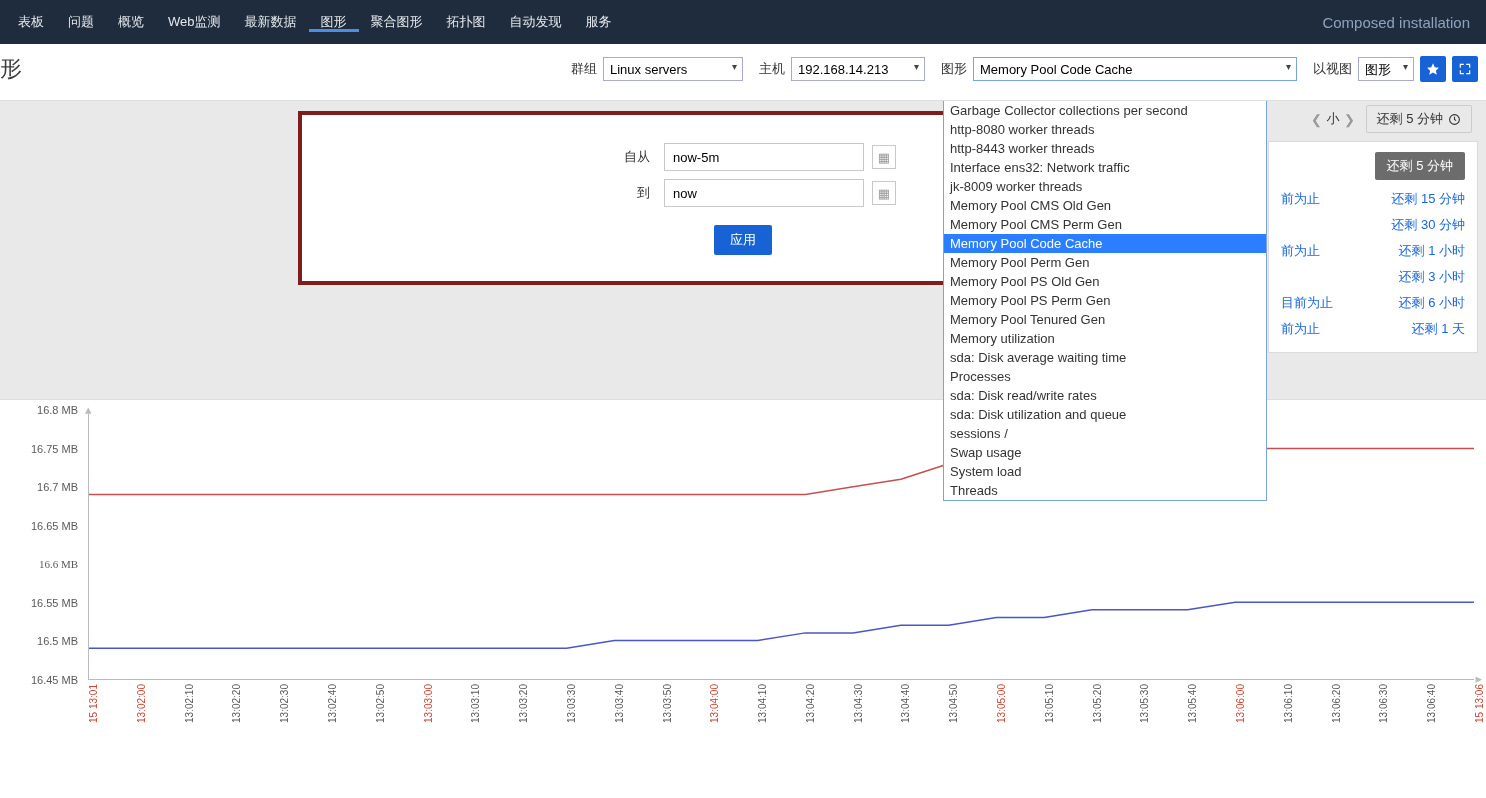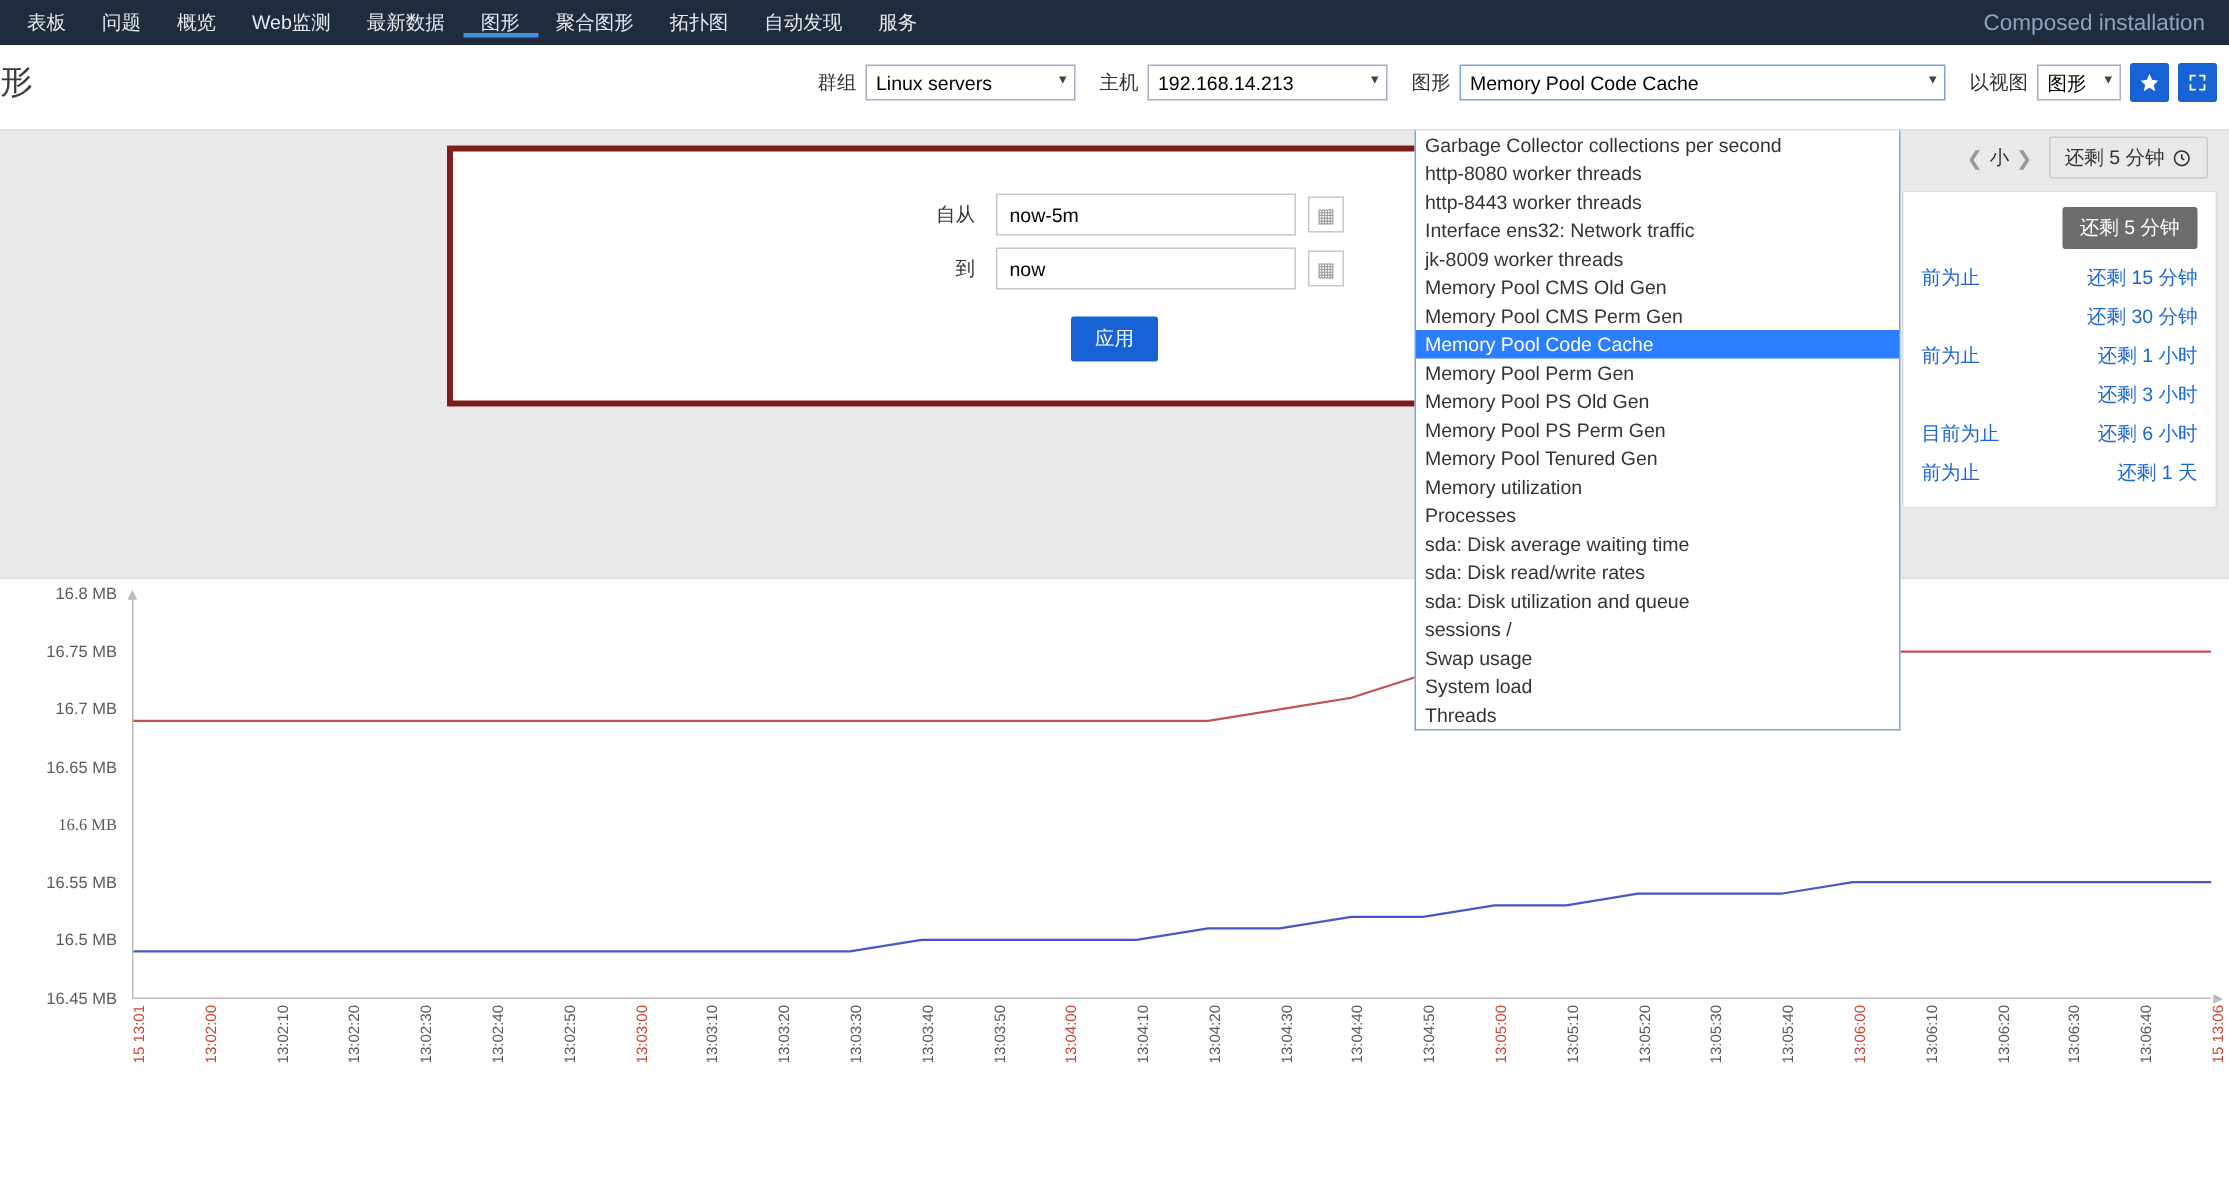--- a/index.html
+++ b/index.html
@@ -1,17 +1,17 @@
 <!DOCTYPE html>
 <html><head>
 <meta charset="utf-8">
 <style>
 * { margin:0; padding:0; box-sizing:border-box; font-family:Arial,"Microsoft YaHei",sans-serif; }
 body { background:#fff; color:#333; font-size:13px; width:1486px; }
-.topnav { background:#1f2c3d; display:flex; align-items:center; height:30px; padding:0 6px; }
+.topnav { background:#1f2c3d; display:flex; align-items:center; height:44px; padding:0 6px; }
 .topnav .navitem { color:#e6e9ee; padding:0 12px; line-height:30px; cursor:pointer; font-size:13px; }
 .topnav .navitem.active { border-bottom:3px solid #4a90e2; box-sizing:border-box; height:30px; line-height:27px; }
 .topnav .spacer { flex:1; }
 .topnav .composed { color:#8ea2bf; font-size:15px; padding-right:10px; }
 
 .header { display:flex; align-items:center; padding:10px 8px 16px 0; background:#fff; }
 .header .title { font-size:22px; color:#3b3b3b; margin-right:auto; padding-left:0; }
 .header label { margin:0 6px 0 16px; font-size:13px; }
 select.control { height:24px; border:1px solid #aac; background:#fff; padding:0 22px 0 6px; font-size:13px; appearance:none; position:relative; }
 .sel-wrap { position:relative; display:inline-block; }
@@ -69,21 +69,21 @@
   <span id="nav-holder"><span class="navitem">表板</span><span class="navitem">问题</span><span class="navitem">概览</span><span class="navitem">Web监测</span><span class="navitem">最新数据</span><span class="navitem active">图形</span><span class="navitem">聚合图形</span><span class="navitem">拓扑图</span><span class="navitem">自动发现</span><span class="navitem">服务</span></span>
   <span class="spacer"></span>
   <span class="composed">Composed installation</span>
 </div>
 
 <div class="header">
   <div class="title">形</div>
   <label>群组</label>
   <span class="sel-wrap"><select class="control" style="width:140px"><option>Linux servers</option></select></span>
   <label>主机</label>
-  <span class="sel-wrap"><select class="control" style="width:160px"><option>192.168.14.213</option></select></span>
+  <span class="sel-wrap"><select class="control" style="width:134px"><option>192.168.14.213</option></select></span>
   <label>图形</label>
   <span class="sel-wrap big"><select class="control" style="width:324px"><option>Memory Pool Code Cache</option></select></span>
   <label>以视图</label>
   <span class="sel-wrap"><select class="control" style="width:56px"><option>图形</option></select></span>
   <span class="iconbtn">
       <svg viewBox="0 0 24 24">
         <path d="M12 2l2.9 6.9L22 10l-5 4.9 1.4 7.1L12 18l-6.4 4 1.4-7.1L2 10l7.1-1.1z"></path>
       </svg>
     </span>
   <span class="iconbtn">
@@ -163,22 +163,22 @@
         <div class="opt">Interface ens32: Network traffic</div>
         <div class="opt">jk-8009 worker threads</div>
         <div class="opt">Memory Pool CMS Old Gen</div>
         <div class="opt">Memory Pool CMS Perm Gen</div>
         <div class="opt sel">Memory Pool Code Cache</div>
         <div class="opt">Memory Pool Perm Gen</div>
         <div class="opt">Memory Pool PS Old Gen</div>
         <div class="opt">Memory Pool PS Perm Gen</div>
         <div class="opt">Memory Pool Tenured Gen</div>
         <div class="opt">Memory utilization</div>
+        <div class="opt">sda: Disk average waiting time</div>
         <div class="opt">Processes</div>
-        <div class="opt">sda: Disk average waiting time</div>
         <div class="opt">sda: Disk read/write rates</div>
         <div class="opt">sda: Disk utilization and queue</div>
         <div class="opt">sessions /</div>
         <div class="opt">Swap usage</div>
         <div class="opt">System load</div>
         <div class="opt">Threads</div>
       </div>
   </div>
 </div>
 

